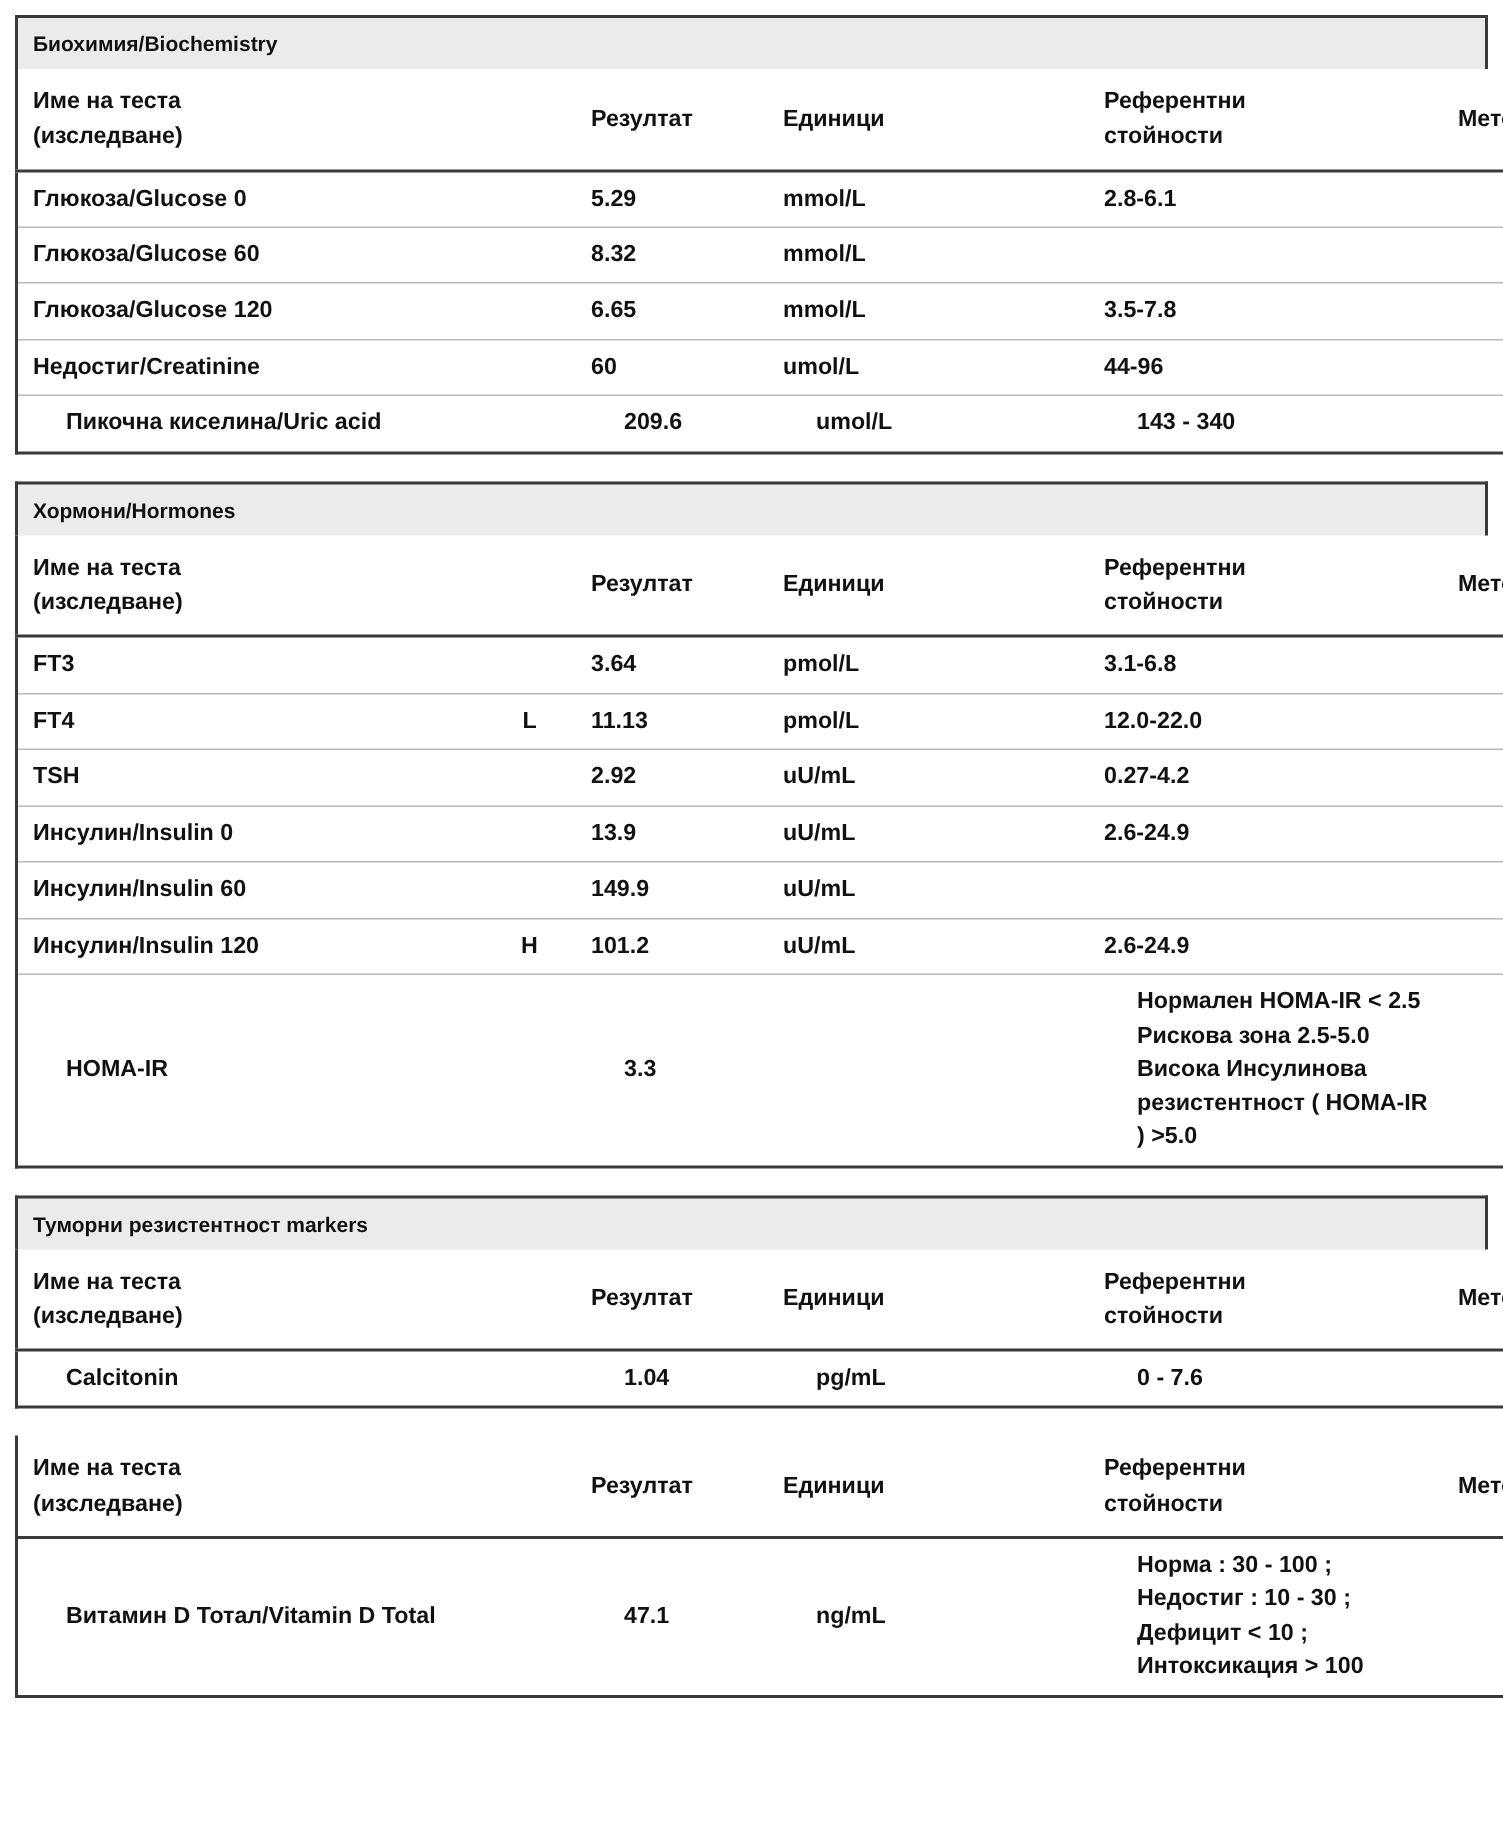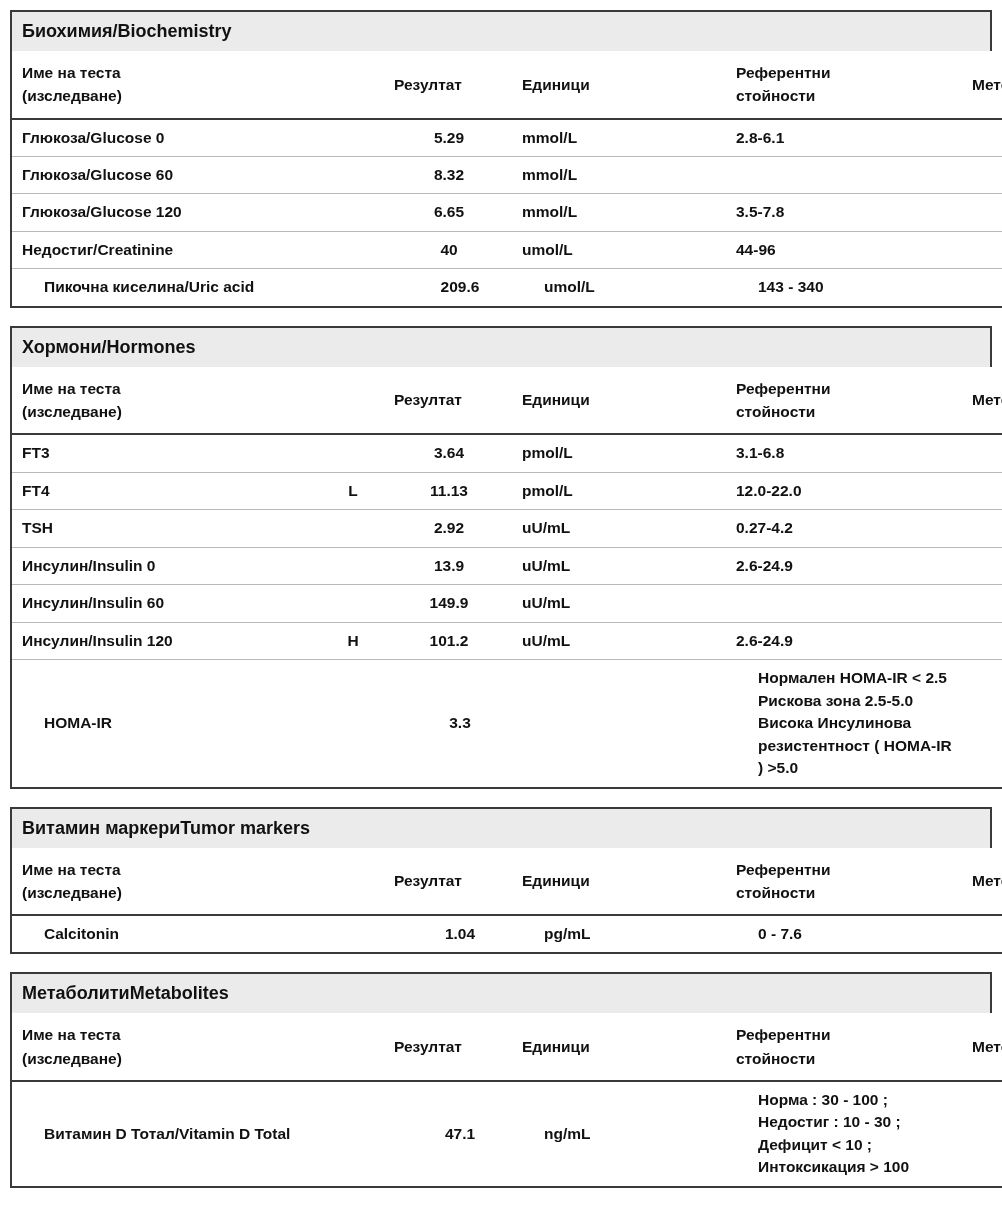--- a/index.html
+++ b/index.html
@@ -22,21 +22,21 @@
   .section {
     margin-bottom: 18px;
   }
   .section:last-child {
     margin-bottom: 0;
   }
   .section-title {
     background: #ebebeb;
     border: 2px solid #3a3a3a;
     border-bottom: none;
-    font-size: 18px;
+    font-size: 14px;
     font-weight: bold;
     color: #111;
     padding: 9px 12px 9px 10px;
     box-sizing: border-box;
   }
   table.lab {
     width: 100%;
     border-collapse: collapse;
     table-layout: fixed;
     border: 2px solid #3a3a3a;
@@ -86,21 +86,21 @@
     padding-left: 34px;
   }
   td.flag {
     text-align: center;
     padding-left: 0;
     padding-right: 0;
     font-weight: normal;
     font-size: 15px;
   }
   td.result {
-    text-align: center;
+    text-align: left;
     padding-right: 14px;
     padding-left: 0;
   }
   td.units {
     padding-left: 10px;
   }
   td.ref {
     padding-left: 10px;
   }
   td.method {
@@ -163,21 +163,21 @@
           <td class="name">Глюкоза/Glucose 120</td>
           <td class="flag"></td>
           <td class="result">6.65</td>
           <td class="units">mmol/L</td>
           <td class="ref">3.5-7.8</td>
           <td class="method">PHOT</td>
         </tr>
         <tr>
           <td class="name">Недостиг/Creatinine</td>
           <td class="flag"></td>
-          <td class="result">40</td>
+          <td class="result">60</td>
           <td class="units">umol/L</td>
           <td class="ref">44-96</td>
           <td class="method">PHOT</td>
         </tr>
         <tr class="tall">
           <td class="name">Пикочна киселина/Uric acid</td>
           <td class="flag"></td>
           <td class="result">209.6</td>
           <td class="units">umol/L</td>
           <td class="ref">143 - 340</td>
@@ -261,21 +261,21 @@
           <td class="result">3.3</td>
           <td class="units"></td>
           <td class="ref ref-multiline">Нормален HOMA-IR &lt; 2.5 Рискова зона 2.5-5.0 Висока Инсулинова резистентност ( HOMA-IR ) &gt;5.0</td>
           <td class="method"></td>
         </tr>
       </tbody>
     </table>
   </div>
 
   <div class="section">
-    <div class="section-title">Витамин маркериTumor markers</div>
+    <div class="section-title">Туморни резистентност markers</div>
     <table class="lab">
       <thead>
         <tr>
           <th class="c-name">
             <div>Име на теста</div>
             <div>(изследване)</div>
           </th>
           <th class="c-flag"></th>
           <th class="c-result hdr-result">Резултат</th>
           <th class="c-units">Единици</th>
@@ -293,21 +293,20 @@
           <td class="result">1.04</td>
           <td class="units">pg/mL</td>
           <td class="ref">0 - 7.6</td>
           <td class="method">ECLIA</td>
         </tr>
       </tbody>
     </table>
   </div>
 
   <div class="section">
-    <div class="section-title">МетаболитиMetabolites</div>
     <table class="lab">
       <thead>
         <tr>
           <th class="c-name">
             <div>Име на теста</div>
             <div>(изследване)</div>
           </th>
           <th class="c-flag"></th>
           <th class="c-result hdr-result">Резултат</th>
           <th class="c-units">Единици</th>

